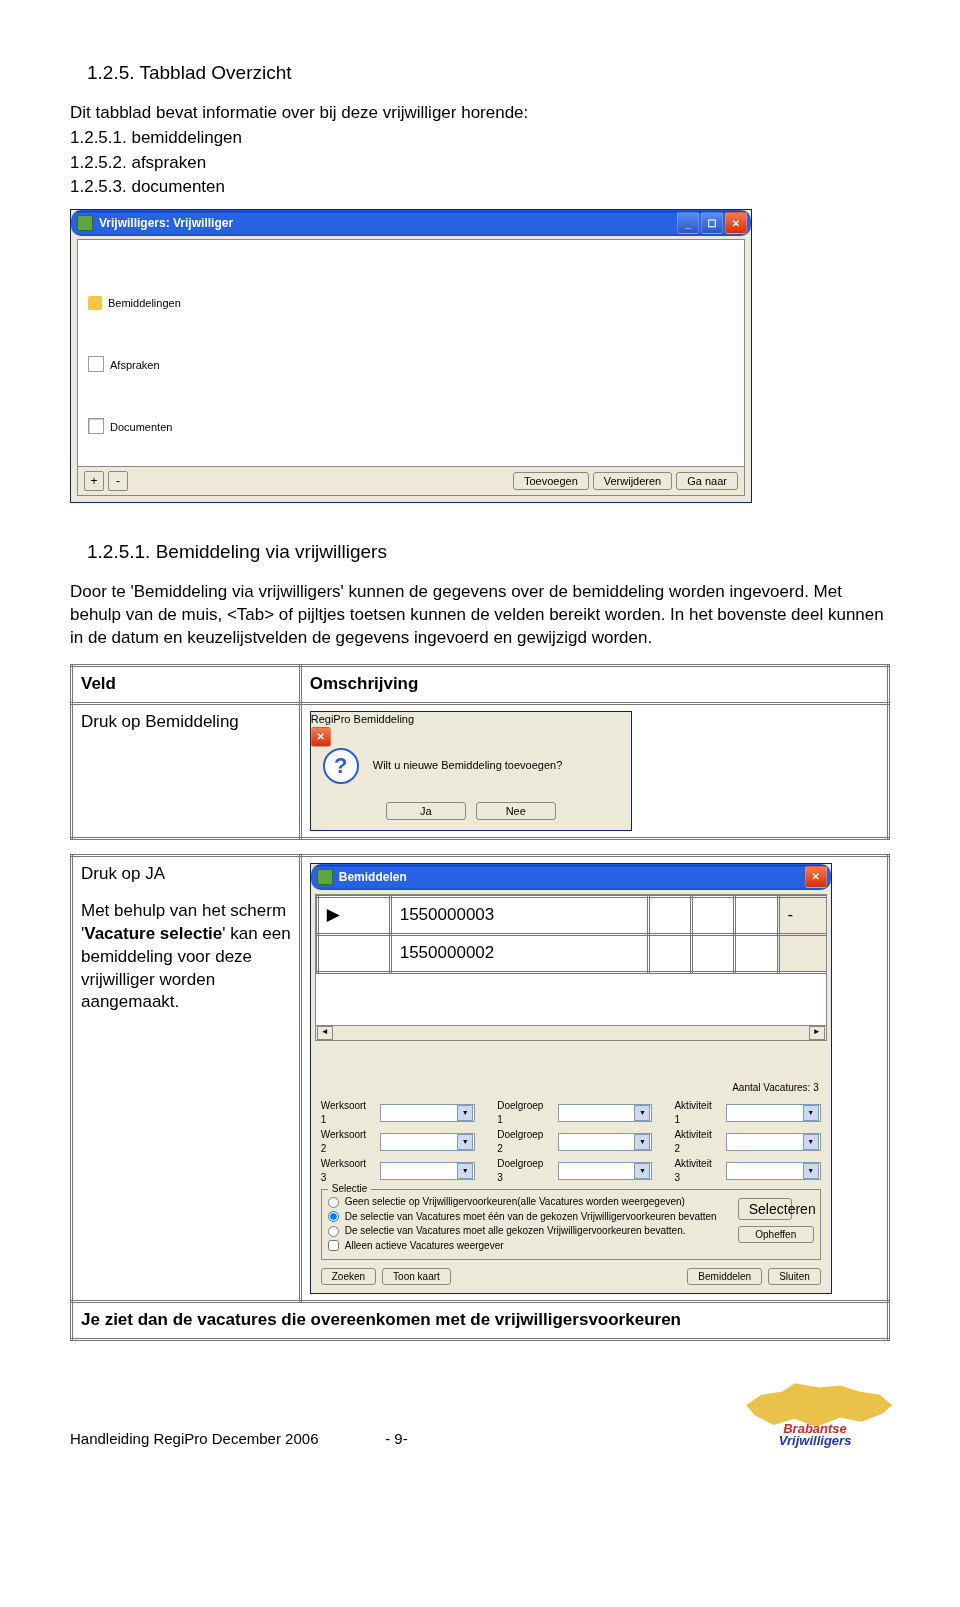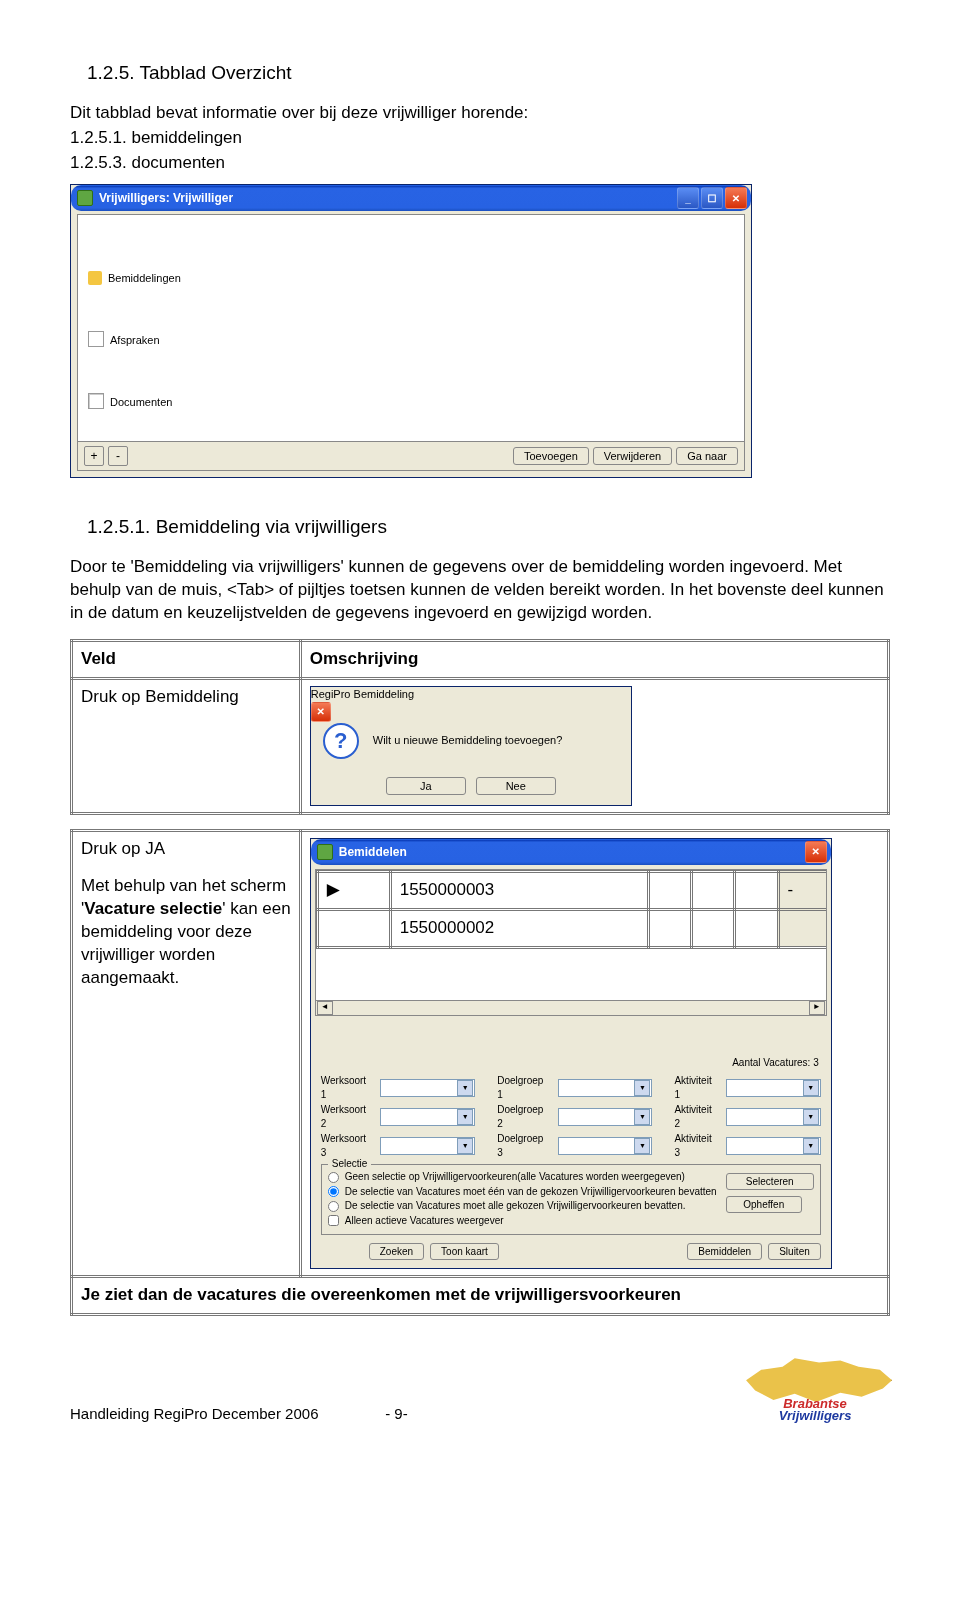--- a/index.html
+++ b/index.html
@@ -201,20 +201,21 @@
   .logo .t1 { color: #cc2a2a; font-weight: bold; font-style: italic; font-size: 13px; font-family: "Comic Sans MS", cursive, Arial; line-height: 0.9; }
   .logo .t2 { color: #1f3aa0; font-weight: bold; font-style: italic; font-size: 13px; font-family: "Comic Sans MS", cursive, Arial; line-height: 0.9; }
 </style>
 </head>
 <body>
 
 <h2 class="sec">1.2.5. Tabblad Overzicht</h2>
 <p>Dit tabblad bevat informatie over bij deze vrijwilliger horende:</p>
 <div class="list-items">
   <p>1.2.5.1.    bemiddelingen</p>
+  <p>1.2.5.2.    afspraken</p>
   <p>1.2.5.3.    documenten</p>
 </div>
 
 <div class="winxp" style="width: 680px; margin-bottom: 36px;">
   <div class="titlebar">
     <div class="ttl">
       <span class="icon16"></span>
       <span>Vrijwilligers: Vrijwilliger</span>
     </div>
     <div class="winbtns">
@@ -414,28 +415,28 @@
                 <div class="radio-row">
                       <input type="radio" style="">
                       <span>De selectie van Vacatures moet alle gekozen Vrijwilligervoorkeuren bevatten.</span>
                     </div>
                 <div class="radio-row">
                       <input type="checkbox" style="">
                       <span>Alleen actieve Vacatures weergever</span>
                     </div>
               </div>
               <div style="display:flex; flex-direction:column; gap:6px; padding-top:4px;">
-                <button class="xpbtn" style="font-size:10px; width:88px;">Selecteren</button>
+                <button class="xpbtn" style="font-size:14px; width:54px;">Selecteren</button>
                 <button class="xpbtn" style="font-size:10px; width:76px;">Opheffen</button>
               </div>
             </div>
           </div>
 
           <div class="bem-foot">
-            <button class="xpbtn" style="font-size:10px;margin-left:48px;">Zoeken</button>
+            <button class="xpbtn" style="font-size:10px;">Zoeken</button>
             <button class="xpbtn" style="font-size:10px;">Toon kaart</button>
             <div class="spacer"></div>
             <button class="xpbtn" style="font-size:10px;">Bemiddelen</button>
             <button class="xpbtn" style="font-size:10px;">Sluiten</button>
           </div>
         </div>
       </div>
     </td>
   </tr>
   <tr>

